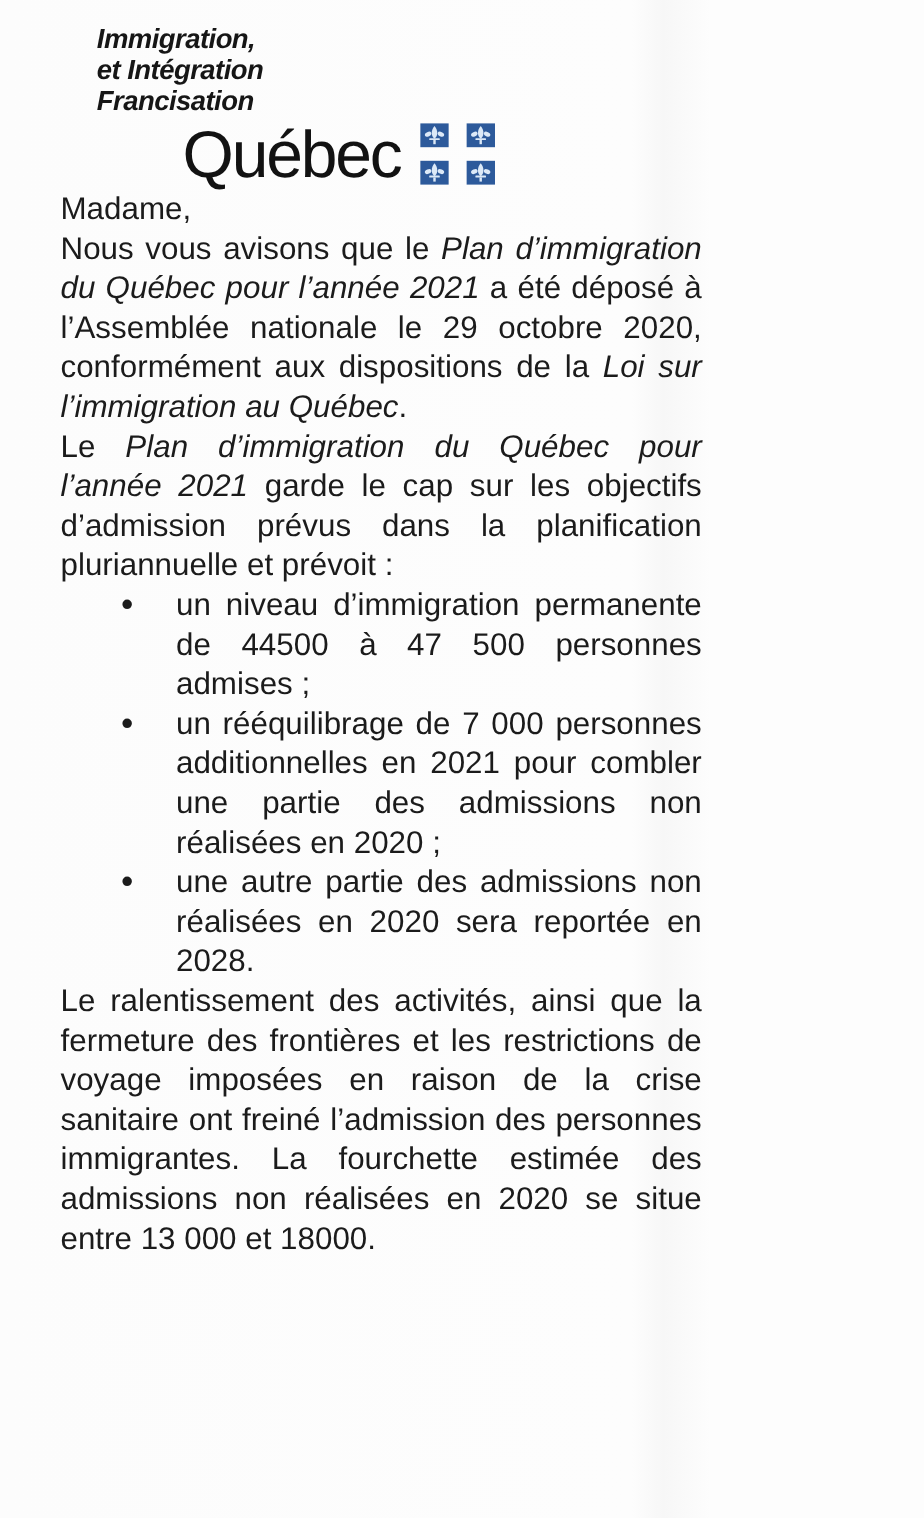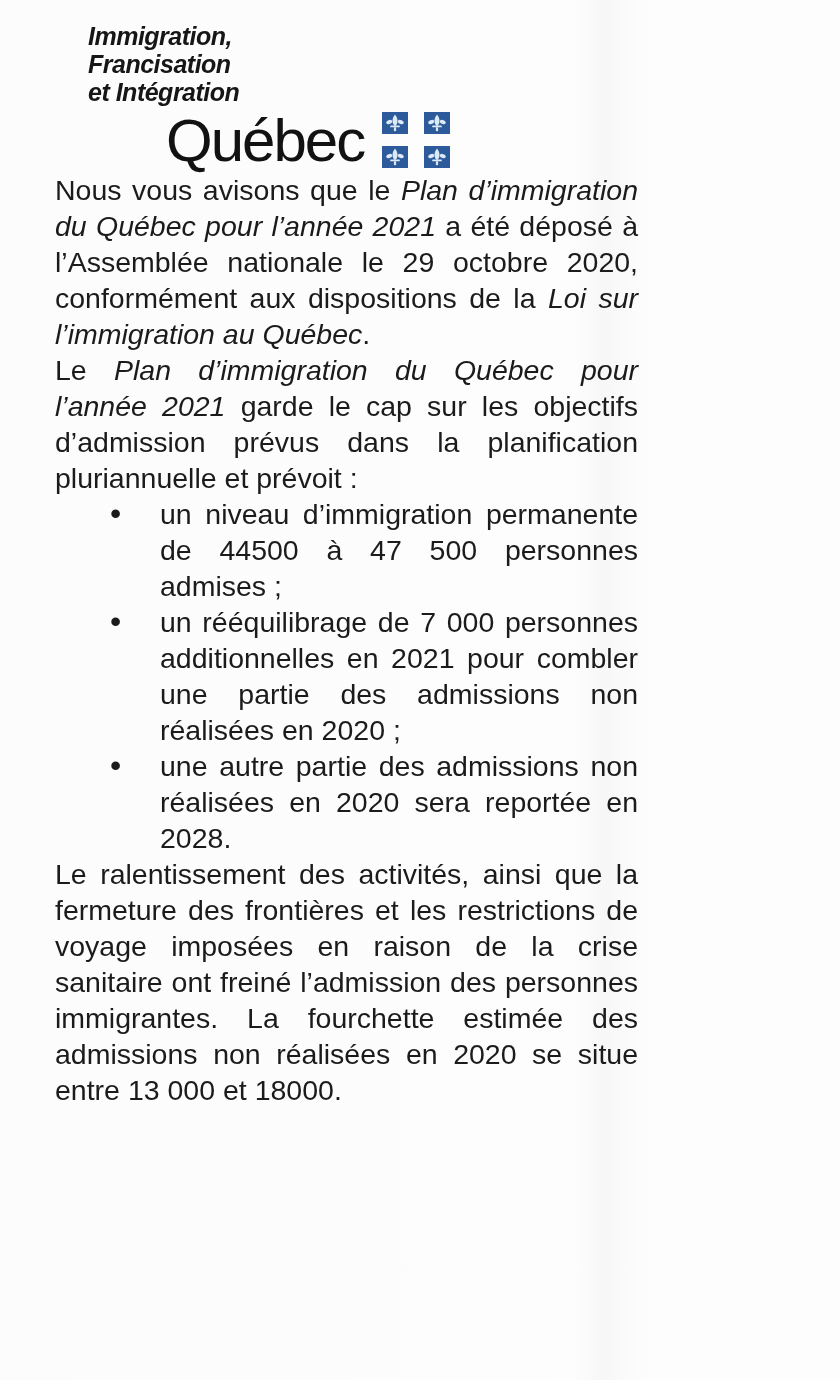--- a/index.html
+++ b/index.html
@@ -87,22 +87,22 @@
   i { font-style: italic; }
 </style>
 </head>
 <body>
 
 <div class="page">
 
   <header class="logo">
     <div class="ministry-lines">
       <div>Immigration,</div>
+      <div>et Intégration</div>
       <div>Francisation</div>
-      <div>et Intégration</div>
     </div>
     <div class="logo-mark">
       <span class="quebec-word">Québec</span>
       <div class="flags">
         <svg class="flag-tile" viewBox="0 0 26 22" aria-hidden="true">
           <rect width="26" height="22" fill="#2d5a9b"></rect>
           <g fill="#dce9f7">
             <path d="M13 2.5 C14.8 4.8 15.5 6.8 15.5 9 C15.5 11.6 14.3 13.2 13 14.2 C11.7 13.2 10.5 11.6 10.5 9 C10.5 6.8 11.2 4.8 13 2.5 Z"></path>
             <ellipse cx="7.2" cy="10" rx="3.1" ry="2" transform="rotate(-25 7.2 10)"></ellipse>
             <ellipse cx="18.8" cy="10" rx="3.1" ry="2" transform="rotate(25 18.8 10)"></ellipse>
@@ -141,20 +141,21 @@
           </g>
         </svg>
       </div>
     </div>
   </header>
 
   <main class="letter">
 
     <p class="salutation">
       </p>
+      <div>Madame,</div>
     <p></p>
 
     <p class="para-1"><span>Nous vous avisons que le </span><i>Plan d’immigration du Québec pour l’année 2021</i><span> a été déposé à l’Assemblée nationale le 29 octobre 2020, conformément aux dispositions de la </span><i>Loi sur l’immigration au Québec</i><span>.</span></p>
 
     <p class="para-2"><span>Le </span><i>Plan d’immigration du Québec pour l’année 2021</i><span> garde le cap sur les objectifs d’admission prévus dans la planification pluriannuelle et prévoit&nbsp;:</span></p>
 
     <ul class="bullet-list">
         <li>un niveau d’immigration permanente de 44500 à 47&nbsp;500 personnes admises&nbsp;;</li>
         <li>un rééquilibrage de 7&nbsp;000 personnes additionnelles en 2021 pour combler une partie des admissions non réalisées en 2020&nbsp;;</li>
         <li>une autre partie des admissions non réalisées en 2020 sera reportée en 2028.</li>

